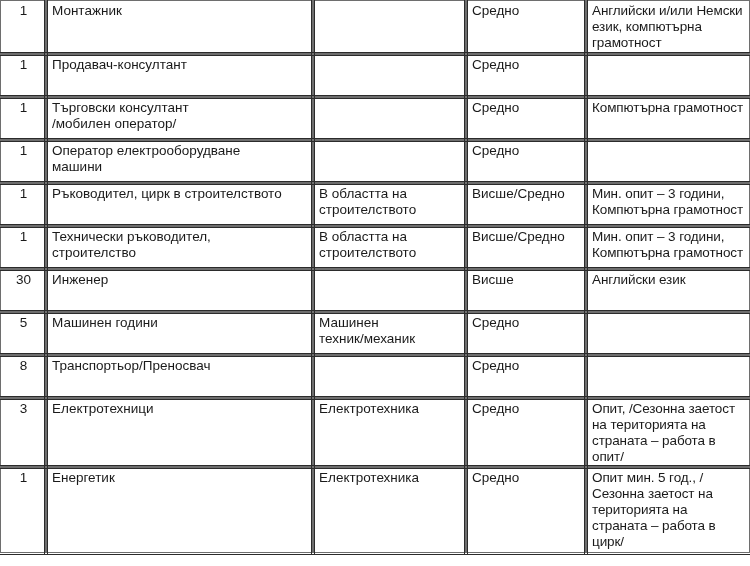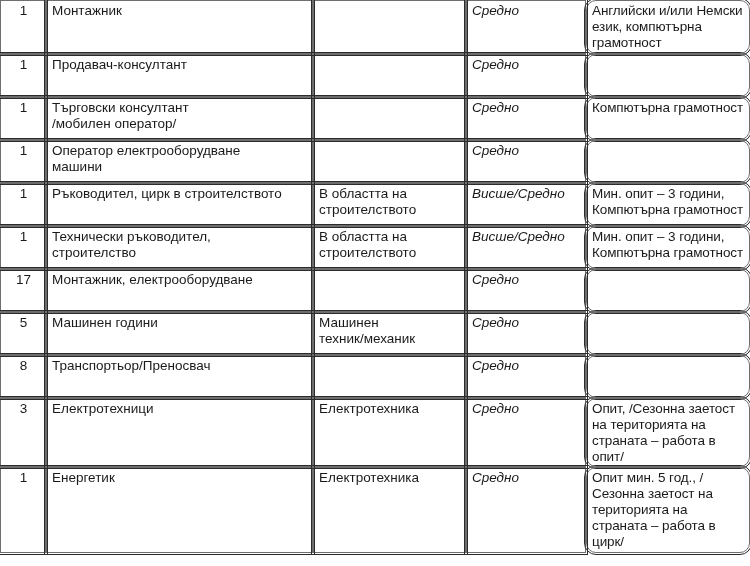--- a/index.html
+++ b/index.html
@@ -52,29 +52,27 @@
     font-size: 14px;
   }
   td.edu {
     vertical-align: middle;
     font-size: 14px;
   }
   td.level {
     vertical-align: top;
     font-size: 14px;
     padding-top: 1px;
-    font-style: italic;
   }
   td.extra {
     vertical-align: top;
     font-size: 9.5px;
     line-height: 1.28;
     padding-top: 2px;
     letter-spacing: -0.1px;
-    border-radius: 10px;
   }
   td .cell-text { display: block; white-space: pre-line; }
 </style>
 </head>
 <body>
 
 <table id="job-table">
   <colgroup>
     <col class="c-count">
     <col class="c-pos">
@@ -187,33 +185,33 @@
         <td class="level">
           <span class="cell-text">Висше/Средно</span>
         </td>
         <td class="extra">
           <span class="cell-text">Мин. опит – 3 години,
 Компютърна грамотност</span>
         </td>
       </tr>
       <tr>
         <td class="count">
-          <span class="cell-text">17</span>
-        </td>
-        <td class="position">
-          <span class="cell-text">Монтажник, електрооборудване</span>
-        </td>
-        <td class="edu">
-          <span class="cell-text"></span>
-        </td>
-        <td class="level">
-          <span class="cell-text">Средно</span>
-        </td>
-        <td class="extra">
-          <span class="cell-text"></span>
+          <span class="cell-text">30</span>
+        </td>
+        <td class="position">
+          <span class="cell-text">Инженер</span>
+        </td>
+        <td class="edu">
+          <span class="cell-text"></span>
+        </td>
+        <td class="level">
+          <span class="cell-text">Висше</span>
+        </td>
+        <td class="extra">
+          <span class="cell-text">Английски език</span>
         </td>
       </tr>
       <tr>
         <td class="count">
           <span class="cell-text">5</span>
         </td>
         <td class="position">
           <span class="cell-text">Машинен години</span>
         </td>
         <td class="edu">

